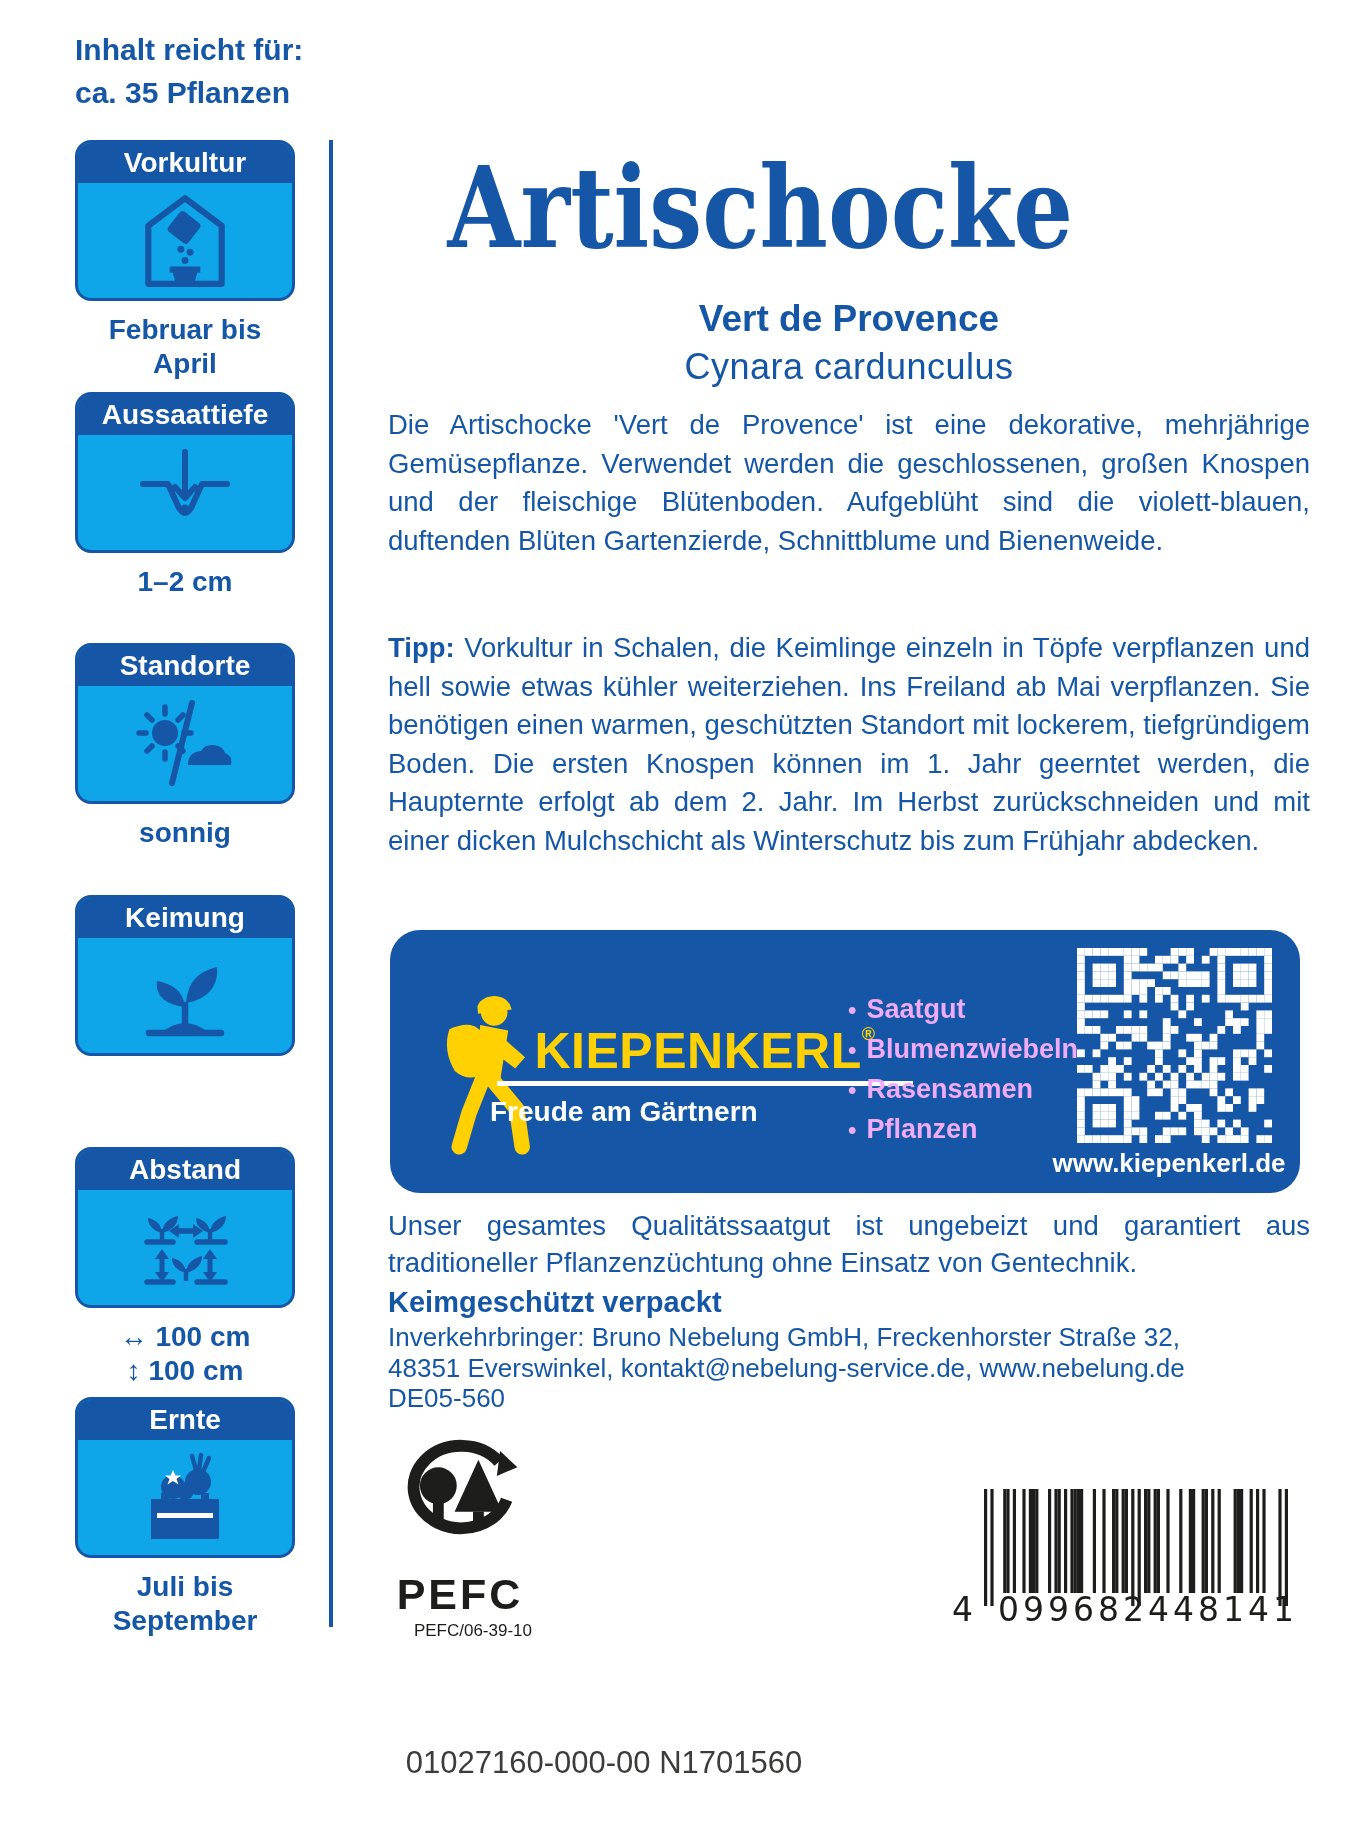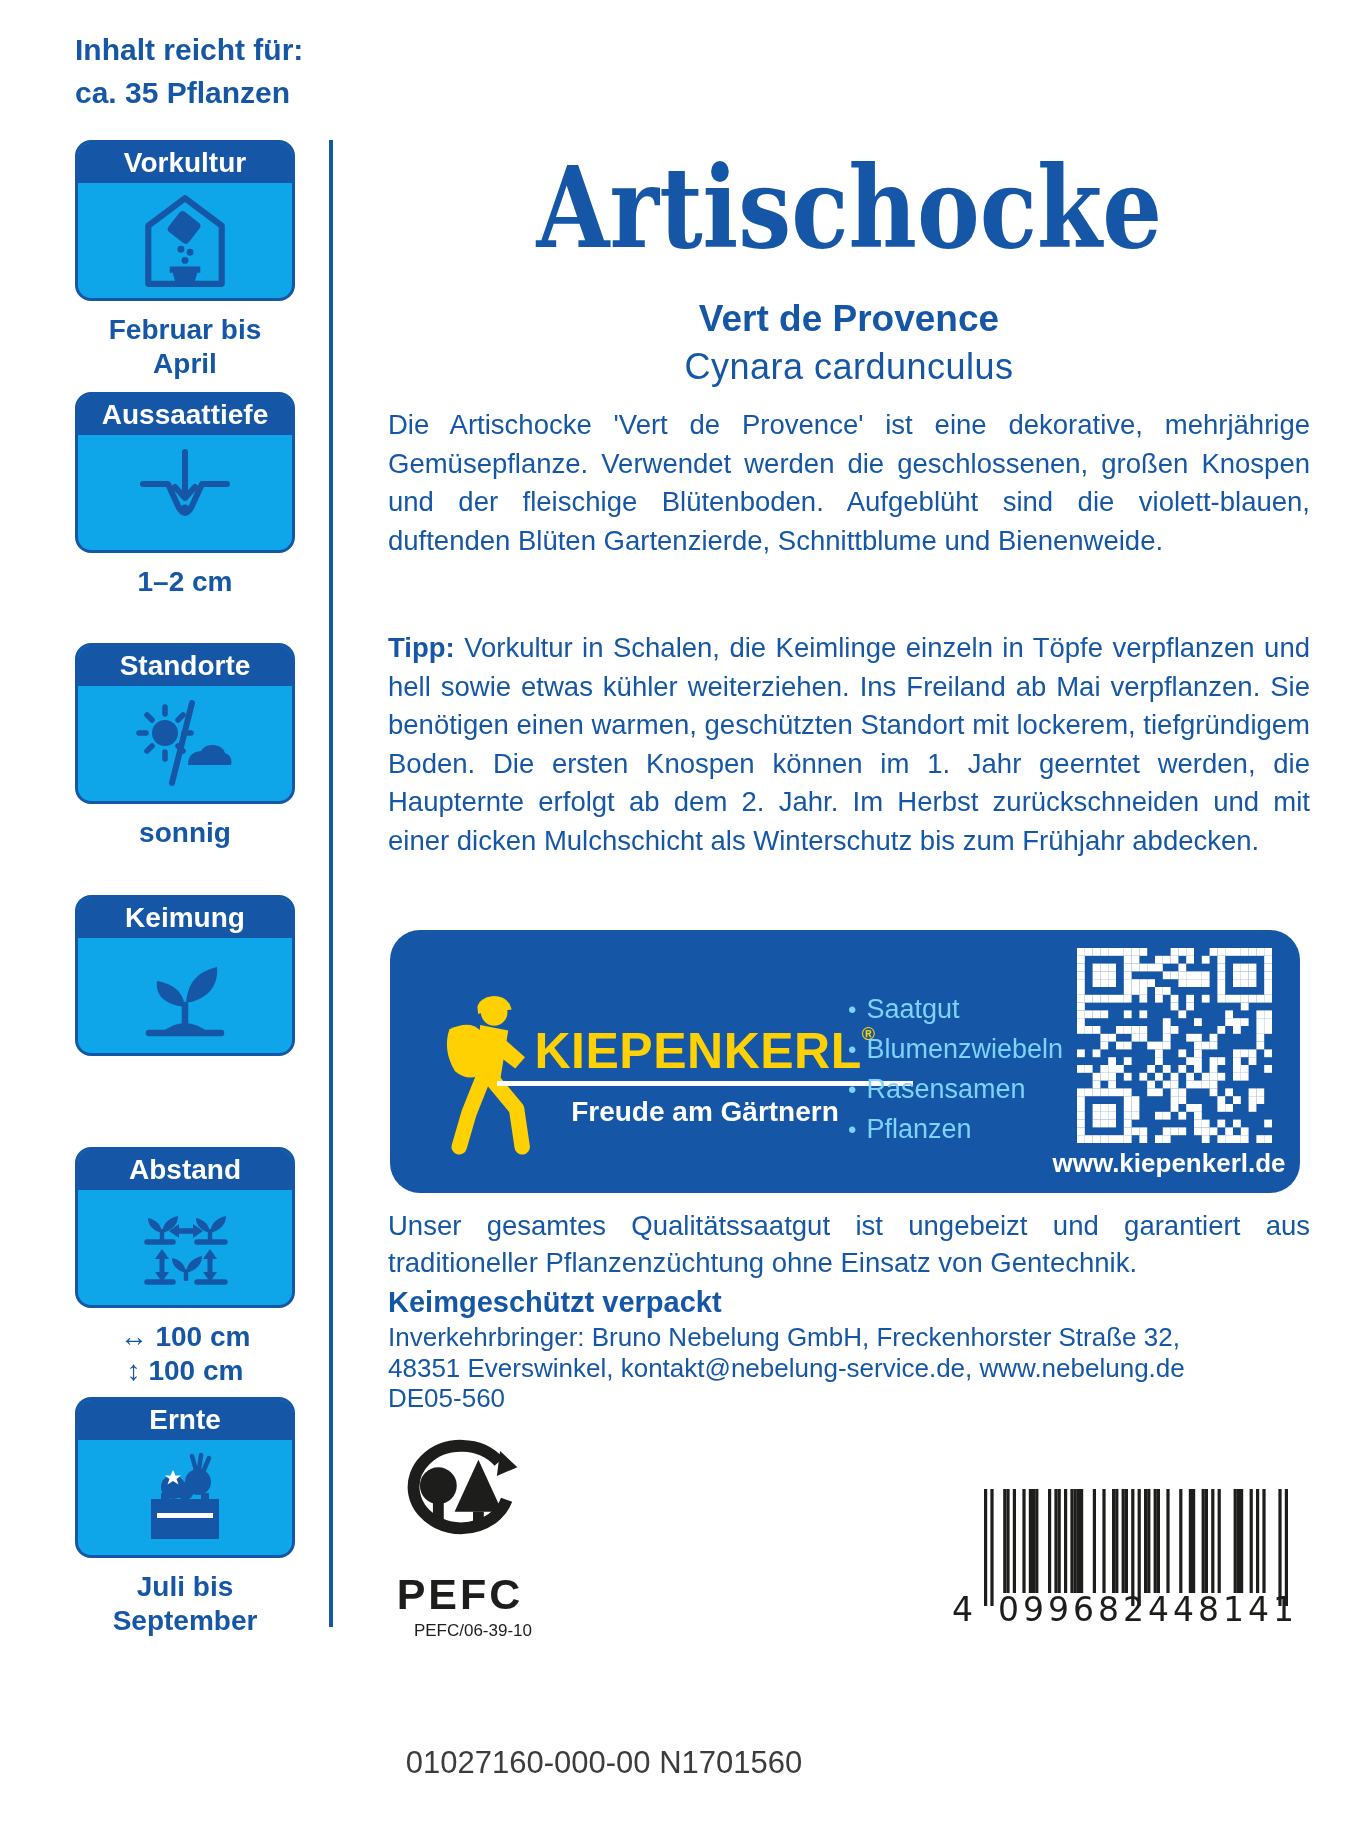--- a/index.html
+++ b/index.html
@@ -19,36 +19,36 @@
   .card{position:absolute;left:75px;width:220px;}
   .card .box{height:161px;border:3px solid var(--blue);border-radius:16px;overflow:hidden;background:#0ea5e9;}
   .card .band{height:40px;background:var(--blue);display:flex;align-items:center;justify-content:center;color:#fff;font-weight:700;font-size:28px;}
   .card .icon-area{height:113px;display:flex;align-items:center;justify-content:center;color:var(--blue);}
   .card .caption{margin-top:12px;text-align:center;color:var(--blue);font-size:28px;line-height:34px;font-weight:600;}
 
   .divider{position:absolute;left:329px;top:140px;width:4px;height:1487px;background:var(--blue);}
 
   
   .main{position:absolute;left:388px;top:0;width:922px;}
-  .title{position:absolute;top:152px;left:0;width:922px;text-align:center;font-family:"DejaVu Serif",serif;font-weight:700;font-size:112px;line-height:112px;color:var(--blue);}
+  .title{position:absolute;top:152px;left:0;width:922px;text-align:left;font-family:"DejaVu Serif",serif;font-weight:700;font-size:112px;line-height:112px;color:var(--blue);}
   .title .squeeze{display:inline-block;transform:scaleX(0.84);transform-origin:center;}
   .variety{position:absolute;top:298px;left:0;width:922px;text-align:center;font-size:37px;font-weight:700;color:var(--blue);}
   .botanical{position:absolute;top:346px;left:0;width:922px;text-align:center;font-size:36px;font-weight:400;letter-spacing:0.5px;color:var(--blue);}
   .desc{position:absolute;top:406px;left:0;width:922px;font-size:27.5px;line-height:38.5px;text-align:justify;color:var(--blue);}
   .tip{position:absolute;top:629px;left:0;width:922px;font-size:27.5px;line-height:38.5px;text-align:justify;color:var(--blue);}
   .tip b{font-weight:700;margin-top:20px;}
 
   
   .banner{position:absolute;top:930px;left:2px;width:910px;height:263px;background:var(--blue);border-radius:30px;color:#fff;}
   .kk-figure{position:absolute;left:28px;top:60px;width:130px;height:168px;color:var(--yellow);}
   .kk-word{position:absolute;left:100px;top:92px;width:430px;text-align:center;color:var(--yellow);font-size:50px;font-weight:700;letter-spacing:0.5px;white-space:nowrap;}
   .kk-word sup{font-size:18px;vertical-align:28px;}
   .kk-rule{position:absolute;left:107px;top:151px;width:416px;height:5px;background:#fff;}
-  .kk-tagline{position:absolute;left:100px;top:166px;width:430px;text-align:center;font-size:28px;font-weight:700;color:#fff;}
-  .kk-products{position:absolute;left:458px;top:64px;font-size:27px;font-weight:400;color:#7dd3fc;}
+  .kk-tagline{position:absolute;left:100px;top:166px;width:430px;font-size:28px;font-weight:700;color:#fff;}
+  .kk-products{position:absolute;left:458px;top:64px;font-size:27px;font-weight:700;color:#f0abfc;}
   .kk-products .p{margin-bottom:9px;white-space:nowrap;}
   .kk-products .dot{margin-right:10px;font-size:24px;}
   .qr{position:absolute;right:28px;top:18px;width:195px;height:195px;}
   .kk-web{position:absolute;right:6px;top:218px;width:250px;text-align:center;font-size:26px;font-weight:700;color:#fff;}
 
   
   .quality{position:absolute;top:1208px;left:0;width:922px;font-size:27.5px;line-height:36.5px;text-align:justify;color:var(--blue);}
   .packaging{position:absolute;top:1286px;left:0;width:922px;font-size:29px;font-weight:700;color:var(--blue);}
   .distrib{position:absolute;top:1322px;left:0;width:922px;font-size:26px;line-height:30.5px;color:var(--blue);}
 

